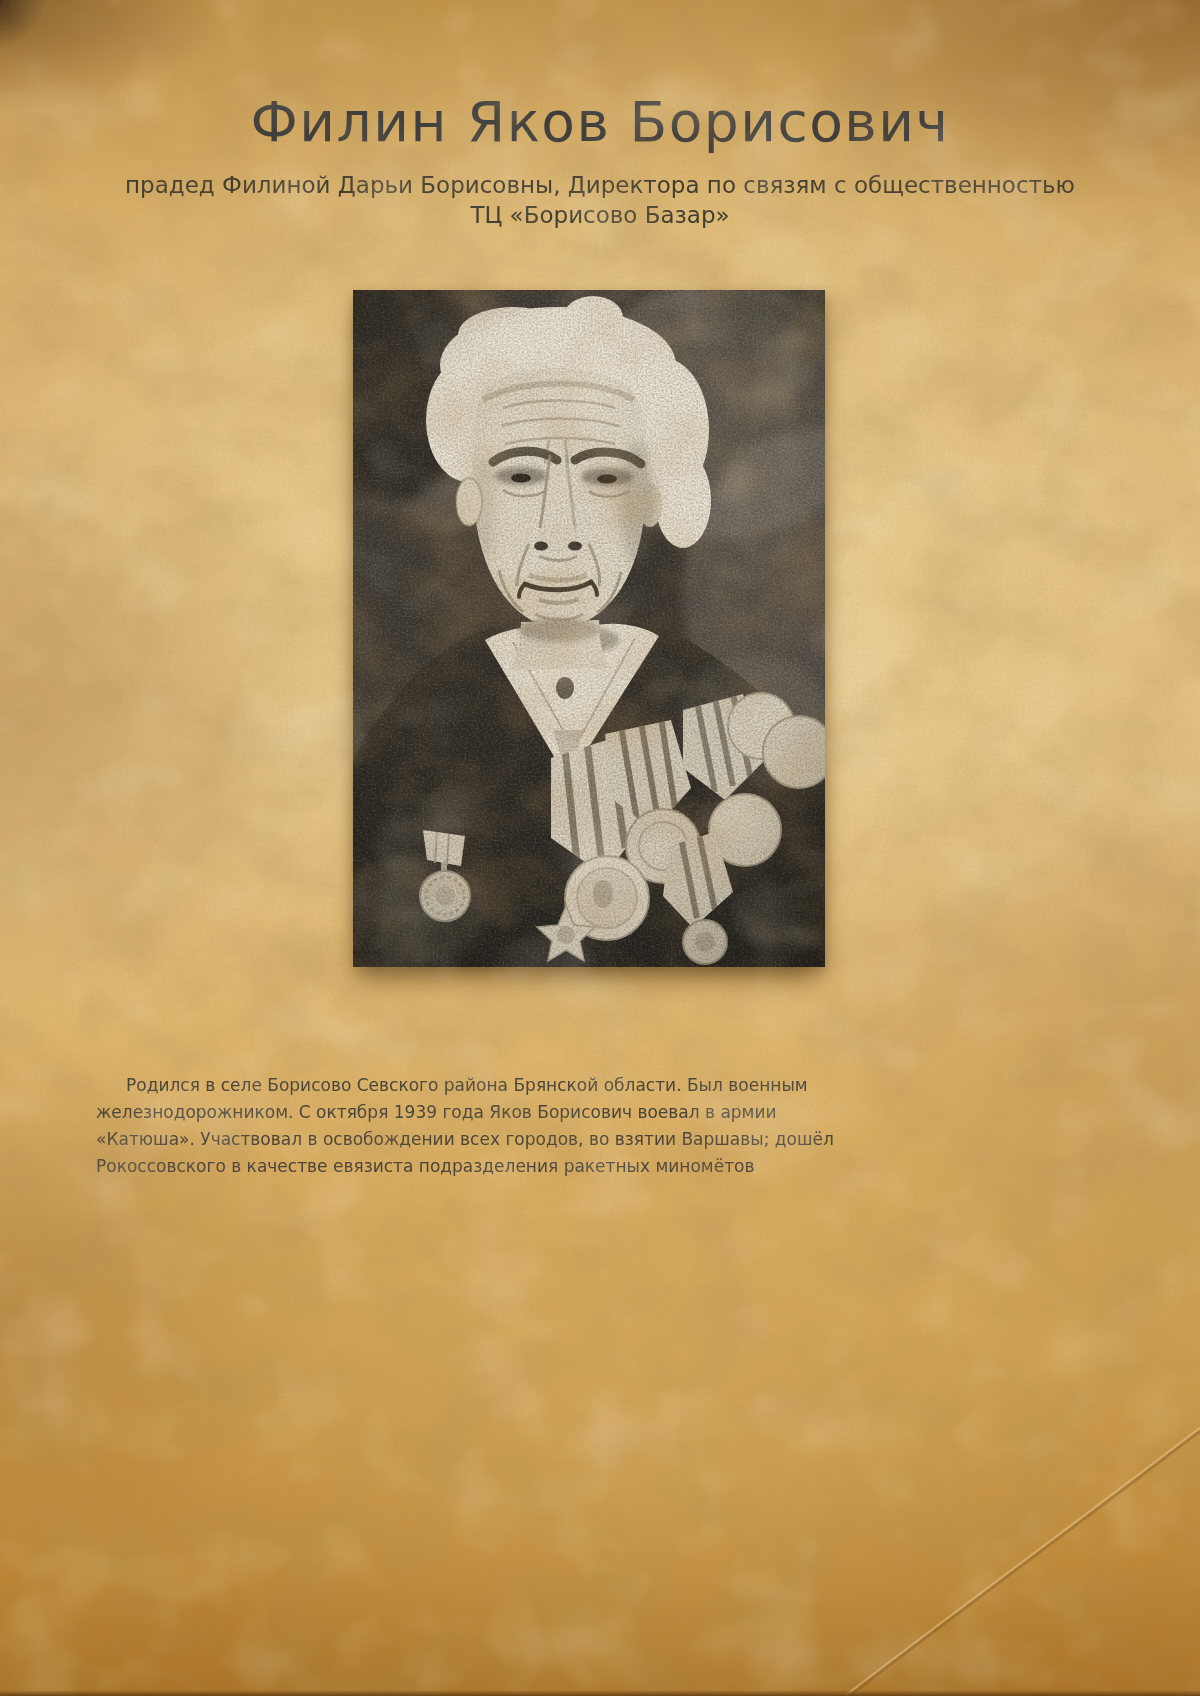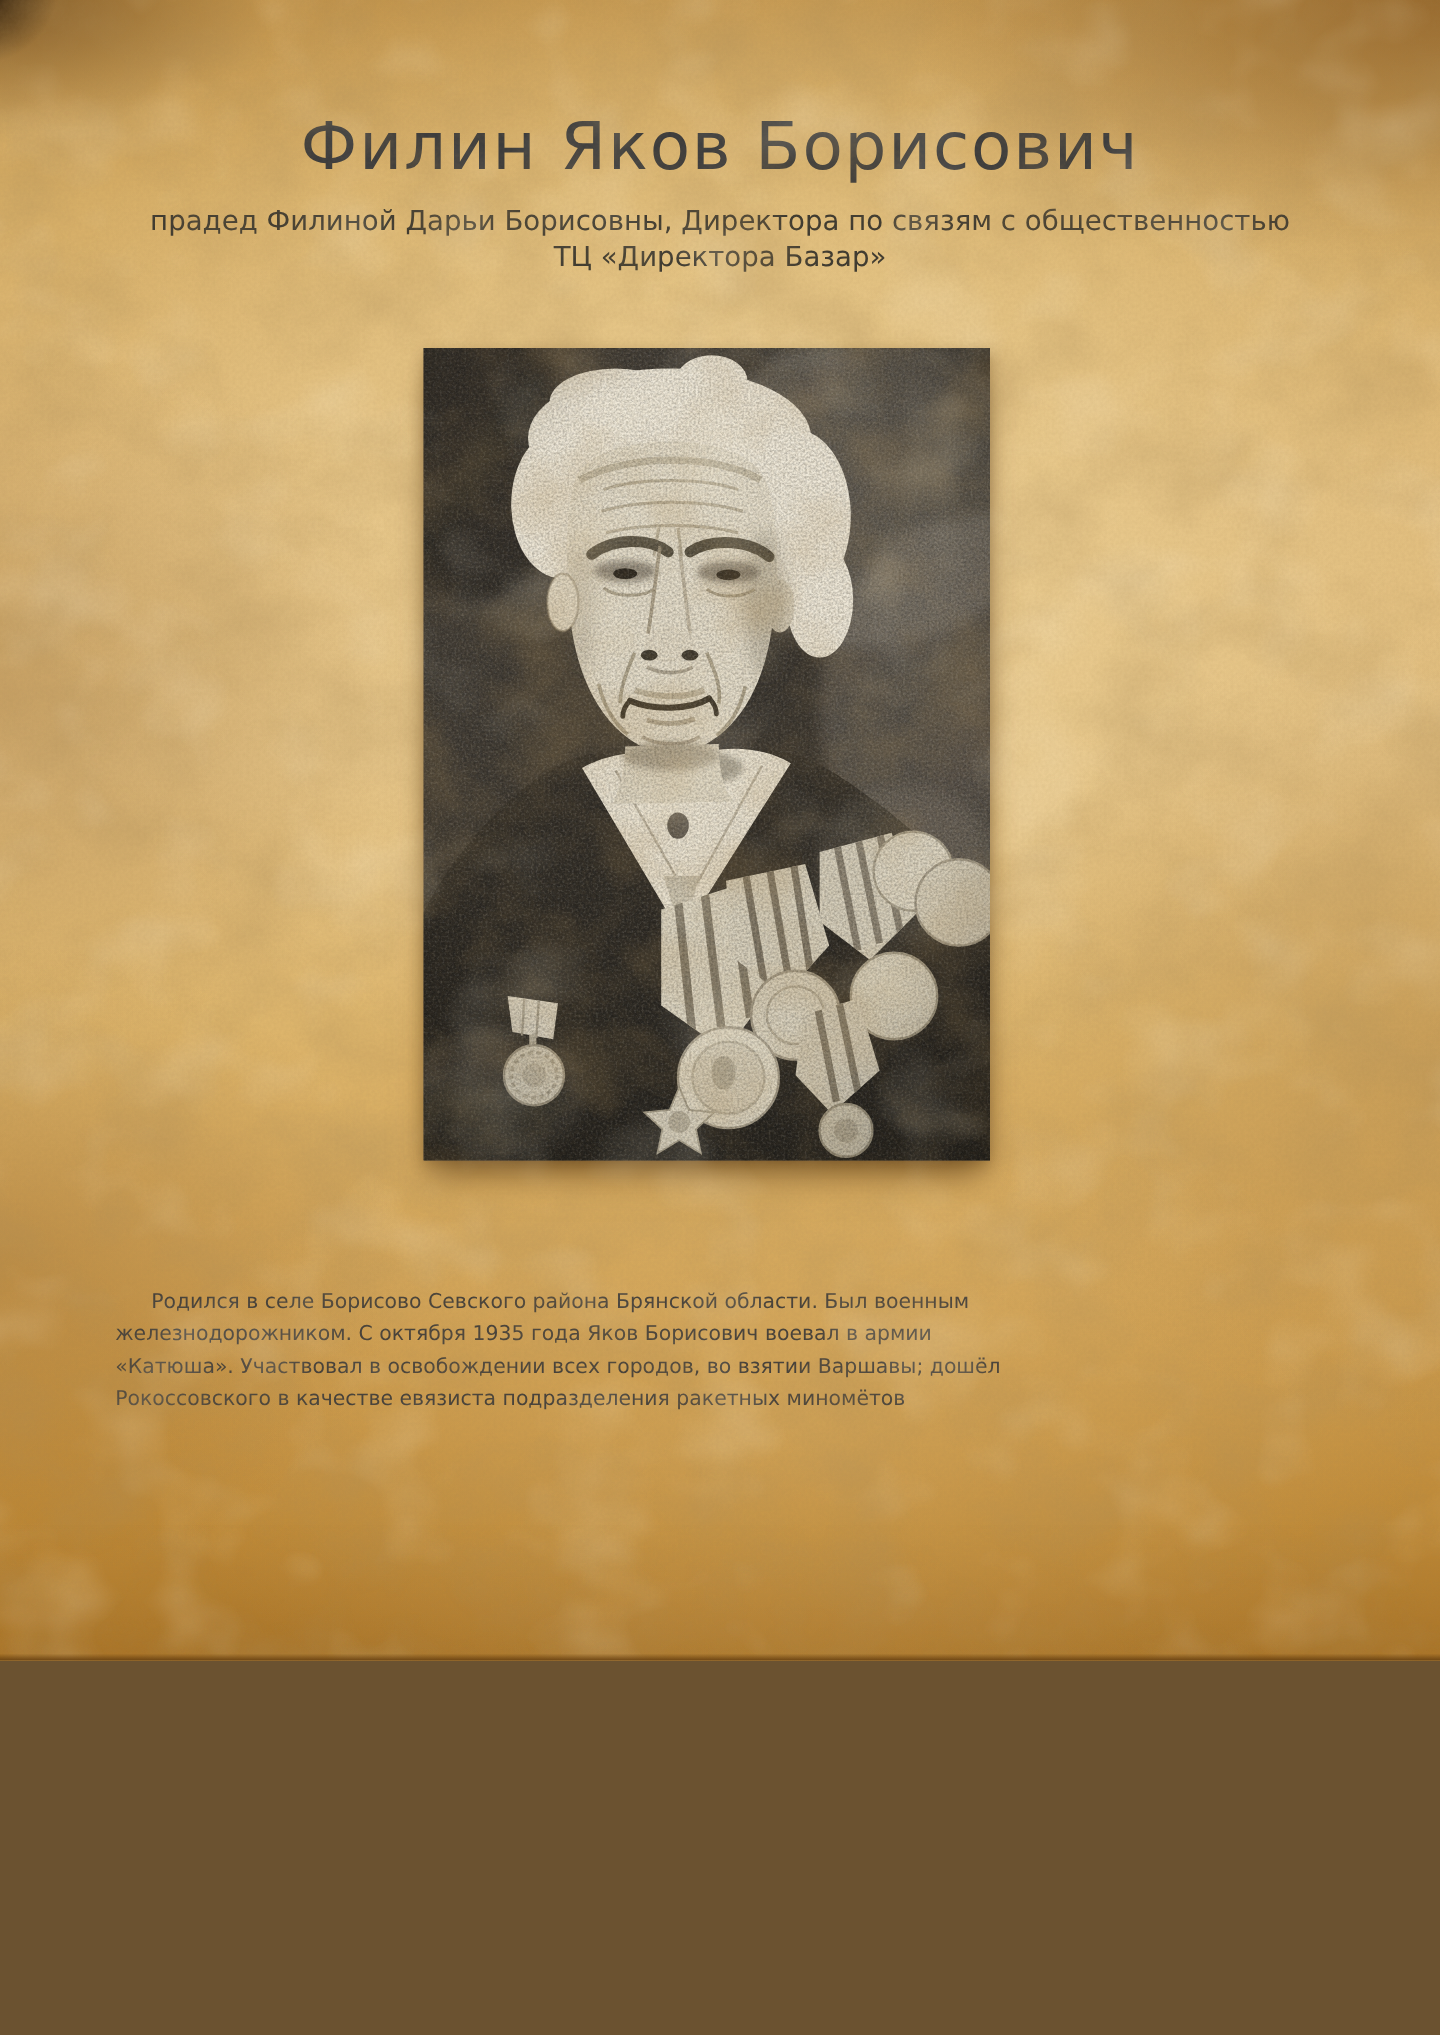--- a/index.html
+++ b/index.html
@@ -1,18 +1,18 @@
 <!DOCTYPE html>
 <html><head>
 <meta charset="utf-8">
 <style>
   html,body{margin:0;padding:0;background:#6b5230;}
   .page{
     position:relative;
-    width:1200px;height:1384px;
+    width:1200px;height:1696px;
     margin:0 auto;
     overflow:hidden;
     font-family:"DejaVu Sans","Liberation Sans",sans-serif;
     background-color:#d9b26b;
     background-image:
       radial-gradient(circle 90px at -18px -14px, rgba(18,10,3,0.92), rgba(18,10,3,0) 75%),
       radial-gradient(ellipse 300px 150px at 0% 0%, rgba(82,48,14,0.55), rgba(82,48,14,0) 75%),
       radial-gradient(ellipse 620px 320px at 100% 0%, rgba(112,68,22,0.50), rgba(112,68,22,0) 72%),
       radial-gradient(ellipse 520px 420px at 0% 42%, rgba(128,80,26,0.28), rgba(128,80,26,0) 70%),
       radial-gradient(ellipse 480px 380px at 0% 76%, rgba(136,88,30,0.30), rgba(136,88,30,0) 70%),
@@ -51,21 +51,21 @@
 </style>
 </head>
 <body>
 
 <div class="page">
 
   <h1 class="title">Филин Яков Борисович</h1>
 
   <div class="subtitle">
     <div>прадед Филиной Дарьи Борисовны, Директора по связям с общественностью</div>
-    <div>ТЦ «Директора Базар»</div>
+    <div>ТЦ «Борисово Базар»</div>
   </div>
 
   <figure class="photo">
     <svg viewBox="0 0 472 677" xmlns="http://www.w3.org/2000/svg">
       <defs>
         <linearGradient id="bgG" x1="0" y1="0" x2="1" y2="1">
           <stop offset="0" stop-color="#4a453e"></stop>
             <stop offset="0.4" stop-color="#3c3832"></stop>
             <stop offset="1" stop-color="#332f2a"></stop>
         </linearGradient>
@@ -242,21 +242,21 @@
       <g>
         <rect x="0" y="0" width="472" height="677" filter="url(#grainD)" opacity="0.5"></rect>
         <rect x="0" y="0" width="472" height="677" filter="url(#grainL)" opacity="0.45"></rect>
         <rect x="0" y="0" width="472" height="677" fill="url(#vin)"></rect>
       </g>
     </svg>
   </figure>
 
   <div class="body-text">
     <div class="line indent">Родился в селе Борисово Севского района Брянской области. Был военным</div>
-    <div class="line">железнодорожником. С октября 1935 года Яков Борисович воевал в армии</div>
+    <div class="line">железнодорожником. С октября 1939 года Яков Борисович воевал в армии</div>
     <div class="line">«Катюша». Участвовал в освобождении всех городов, во взятии Варшавы; дошёл</div>
     <div class="line">Рокоссовского в качестве евязиста подразделения ракетных миномётов</div>
   </div>
 
   <svg class="noise" width="1200" height="1696" xmlns="http://www.w3.org/2000/svg">
     <defs>
       <filter id="pnoise1" x="0" y="0" width="100%" height="100%">
         <feTurbulence type="fractalNoise" baseFrequency="0.012 0.014" numOctaves="4" seed="7"></feTurbulence>
         <feColorMatrix type="matrix" values="0 0 0 0 0.42  0 0 0 0 0.27  0 0 0 0 0.10  1.1 0 0 0 -0.45"></feColorMatrix>
       </filter>

